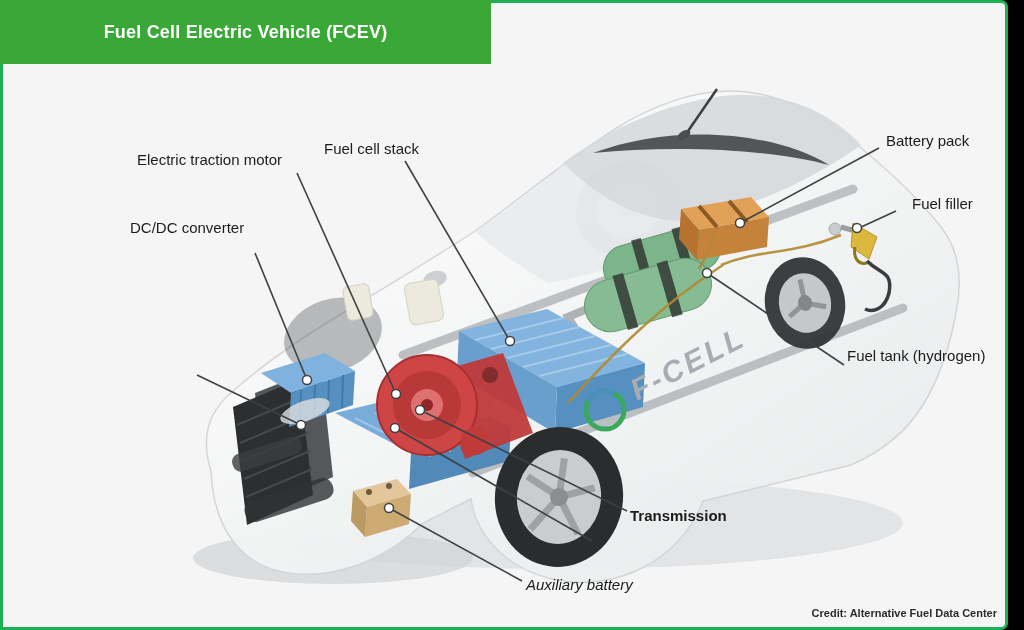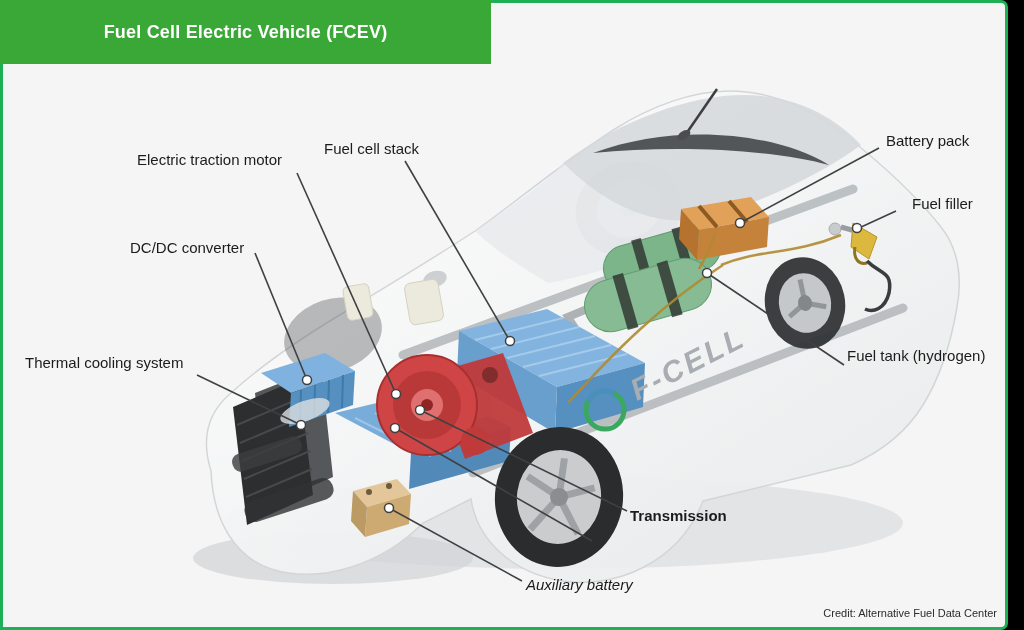--- a/index.html
+++ b/index.html
@@ -19,28 +19,28 @@
     color:#fff;font-size:18px;font-weight:bold;letter-spacing:.2px;
   }
   #scene{position:absolute;left:0;top:0;width:1002px;height:624px;}
   .lbl{
     position:absolute;font-size:15px;color:#1b1b1b;white-space:nowrap;line-height:18px;
   }
   #lbl-etm{left:134px;top:148px;}
   #lbl-fcs{left:321px;top:137px;}
   #lbl-bp{left:883px;top:129px;}
   #lbl-ff{left:897px;top:192px;margin-left:12px;}
-  #lbl-dcdc{left:127px;top:236px;}
+  #lbl-dcdc{left:127px;top:216px;}
   #lbl-tcs{left:22px;top:351px;}
   #lbl-ft{left:844px;top:344px;}
   #lbl-tr{left:627px;top:504px;font-weight:bold;}
   #lbl-pec{left:593px;top:533px;}
   #lbl-ab{left:523px;top:573px;font-style:italic;}
   #credit{
-    position:absolute;right:8px;top:604px;font-size:11px;font-weight:400;color:#2b2b2b;
+    position:absolute;right:8px;top:604px;font-size:11px;font-weight:700;color:#2b2b2b;
   }
 </style>
 </head>
 <body>
 
 <div id="card">
 
   <svg id="scene" viewBox="0 0 1002 624" xmlns="http://www.w3.org/2000/svg">
     <defs>
       <linearGradient id="bodyGrad" x1="0" y1="0" x2="1" y2="1">
@@ -265,21 +265,20 @@
       <circle cx="392" cy="425" r="4.5"></circle>
       <circle cx="386" cy="505" r="4.5"></circle>
     </g>
   </svg>
 
   <div class="lbl" id="lbl-etm">Electric traction motor</div>
   <div class="lbl" id="lbl-fcs">Fuel cell stack</div>
   <div class="lbl" id="lbl-bp">Battery pack</div>
   <div class="lbl" id="lbl-ff">Fuel filler</div>
   <div class="lbl" id="lbl-dcdc">DC/DC converter</div>
-  <div class="lbl" id="lbl-tcs">Thermal cooling system</div>
   <div class="lbl" id="lbl-ft">Fuel tank (hydrogen)</div>
   <div class="lbl" id="lbl-tr">Transmission</div>
   <div class="lbl" id="lbl-ab">Auxiliary battery</div>
 
   <div id="credit">Credit: Alternative Fuel Data Center</div>
 
   <div id="title-bar">
     <span class="title">Fuel Cell Electric Vehicle (FCEV)</span>
   </div>
 </div>

